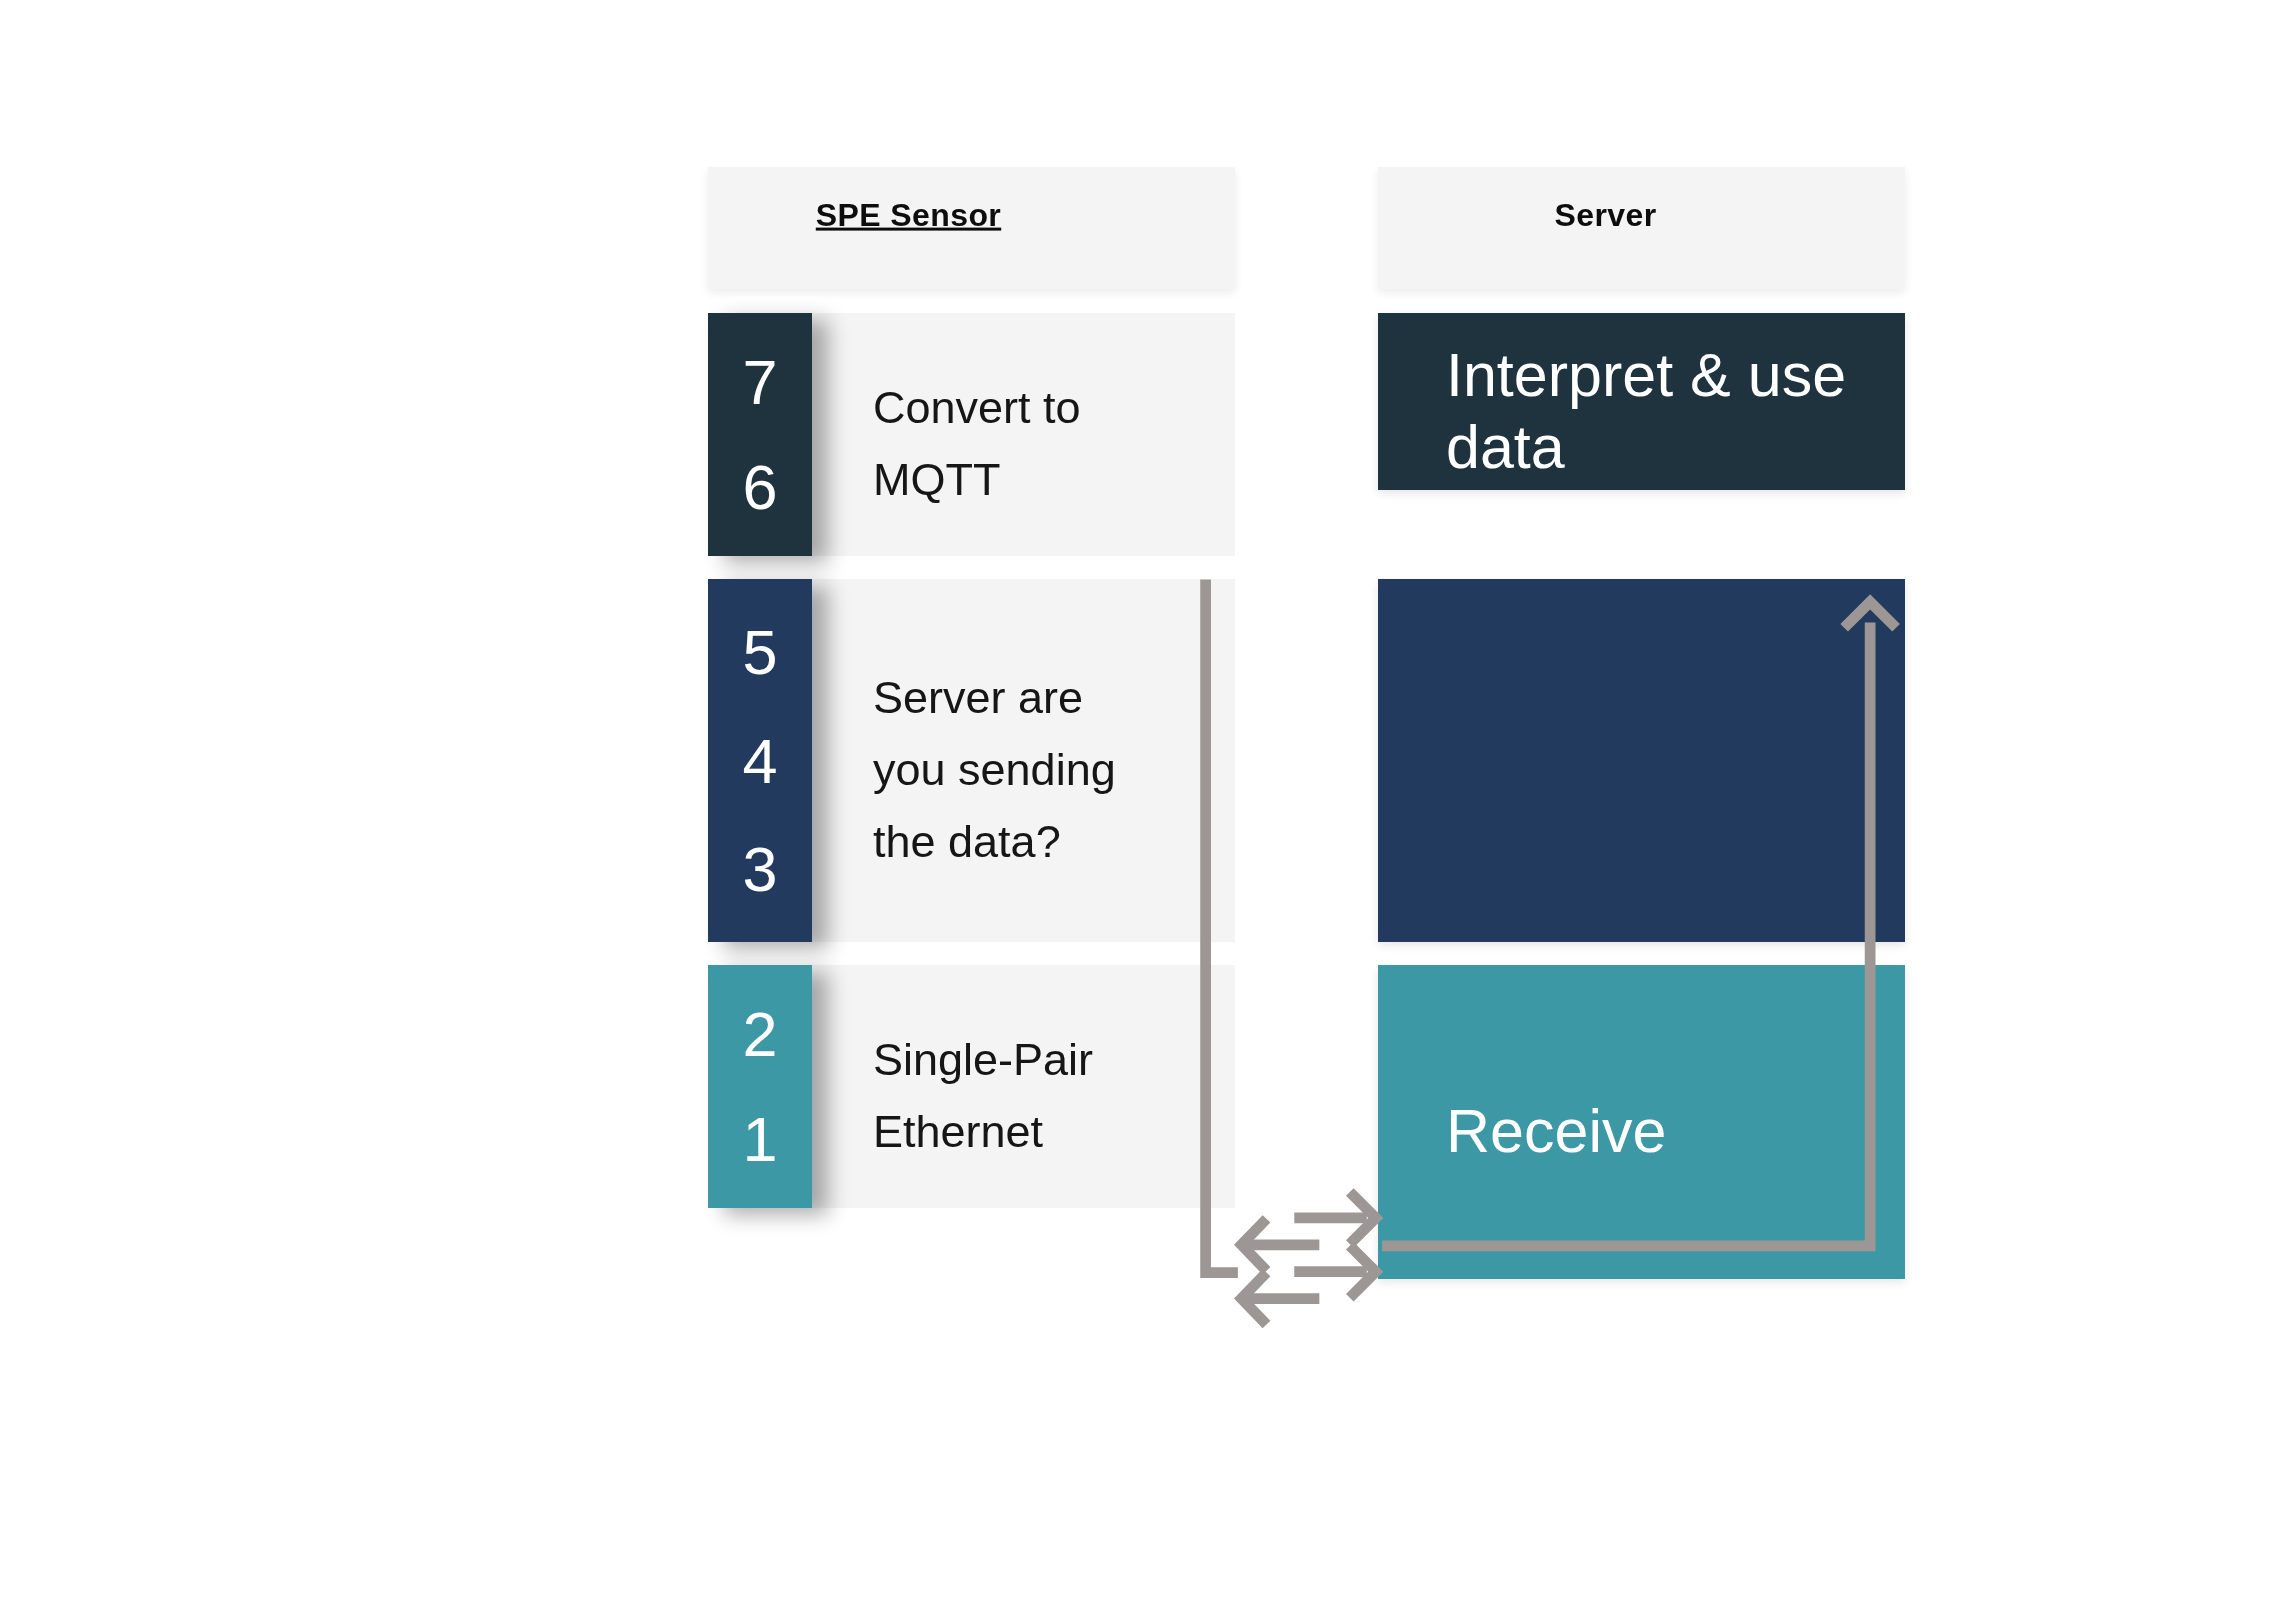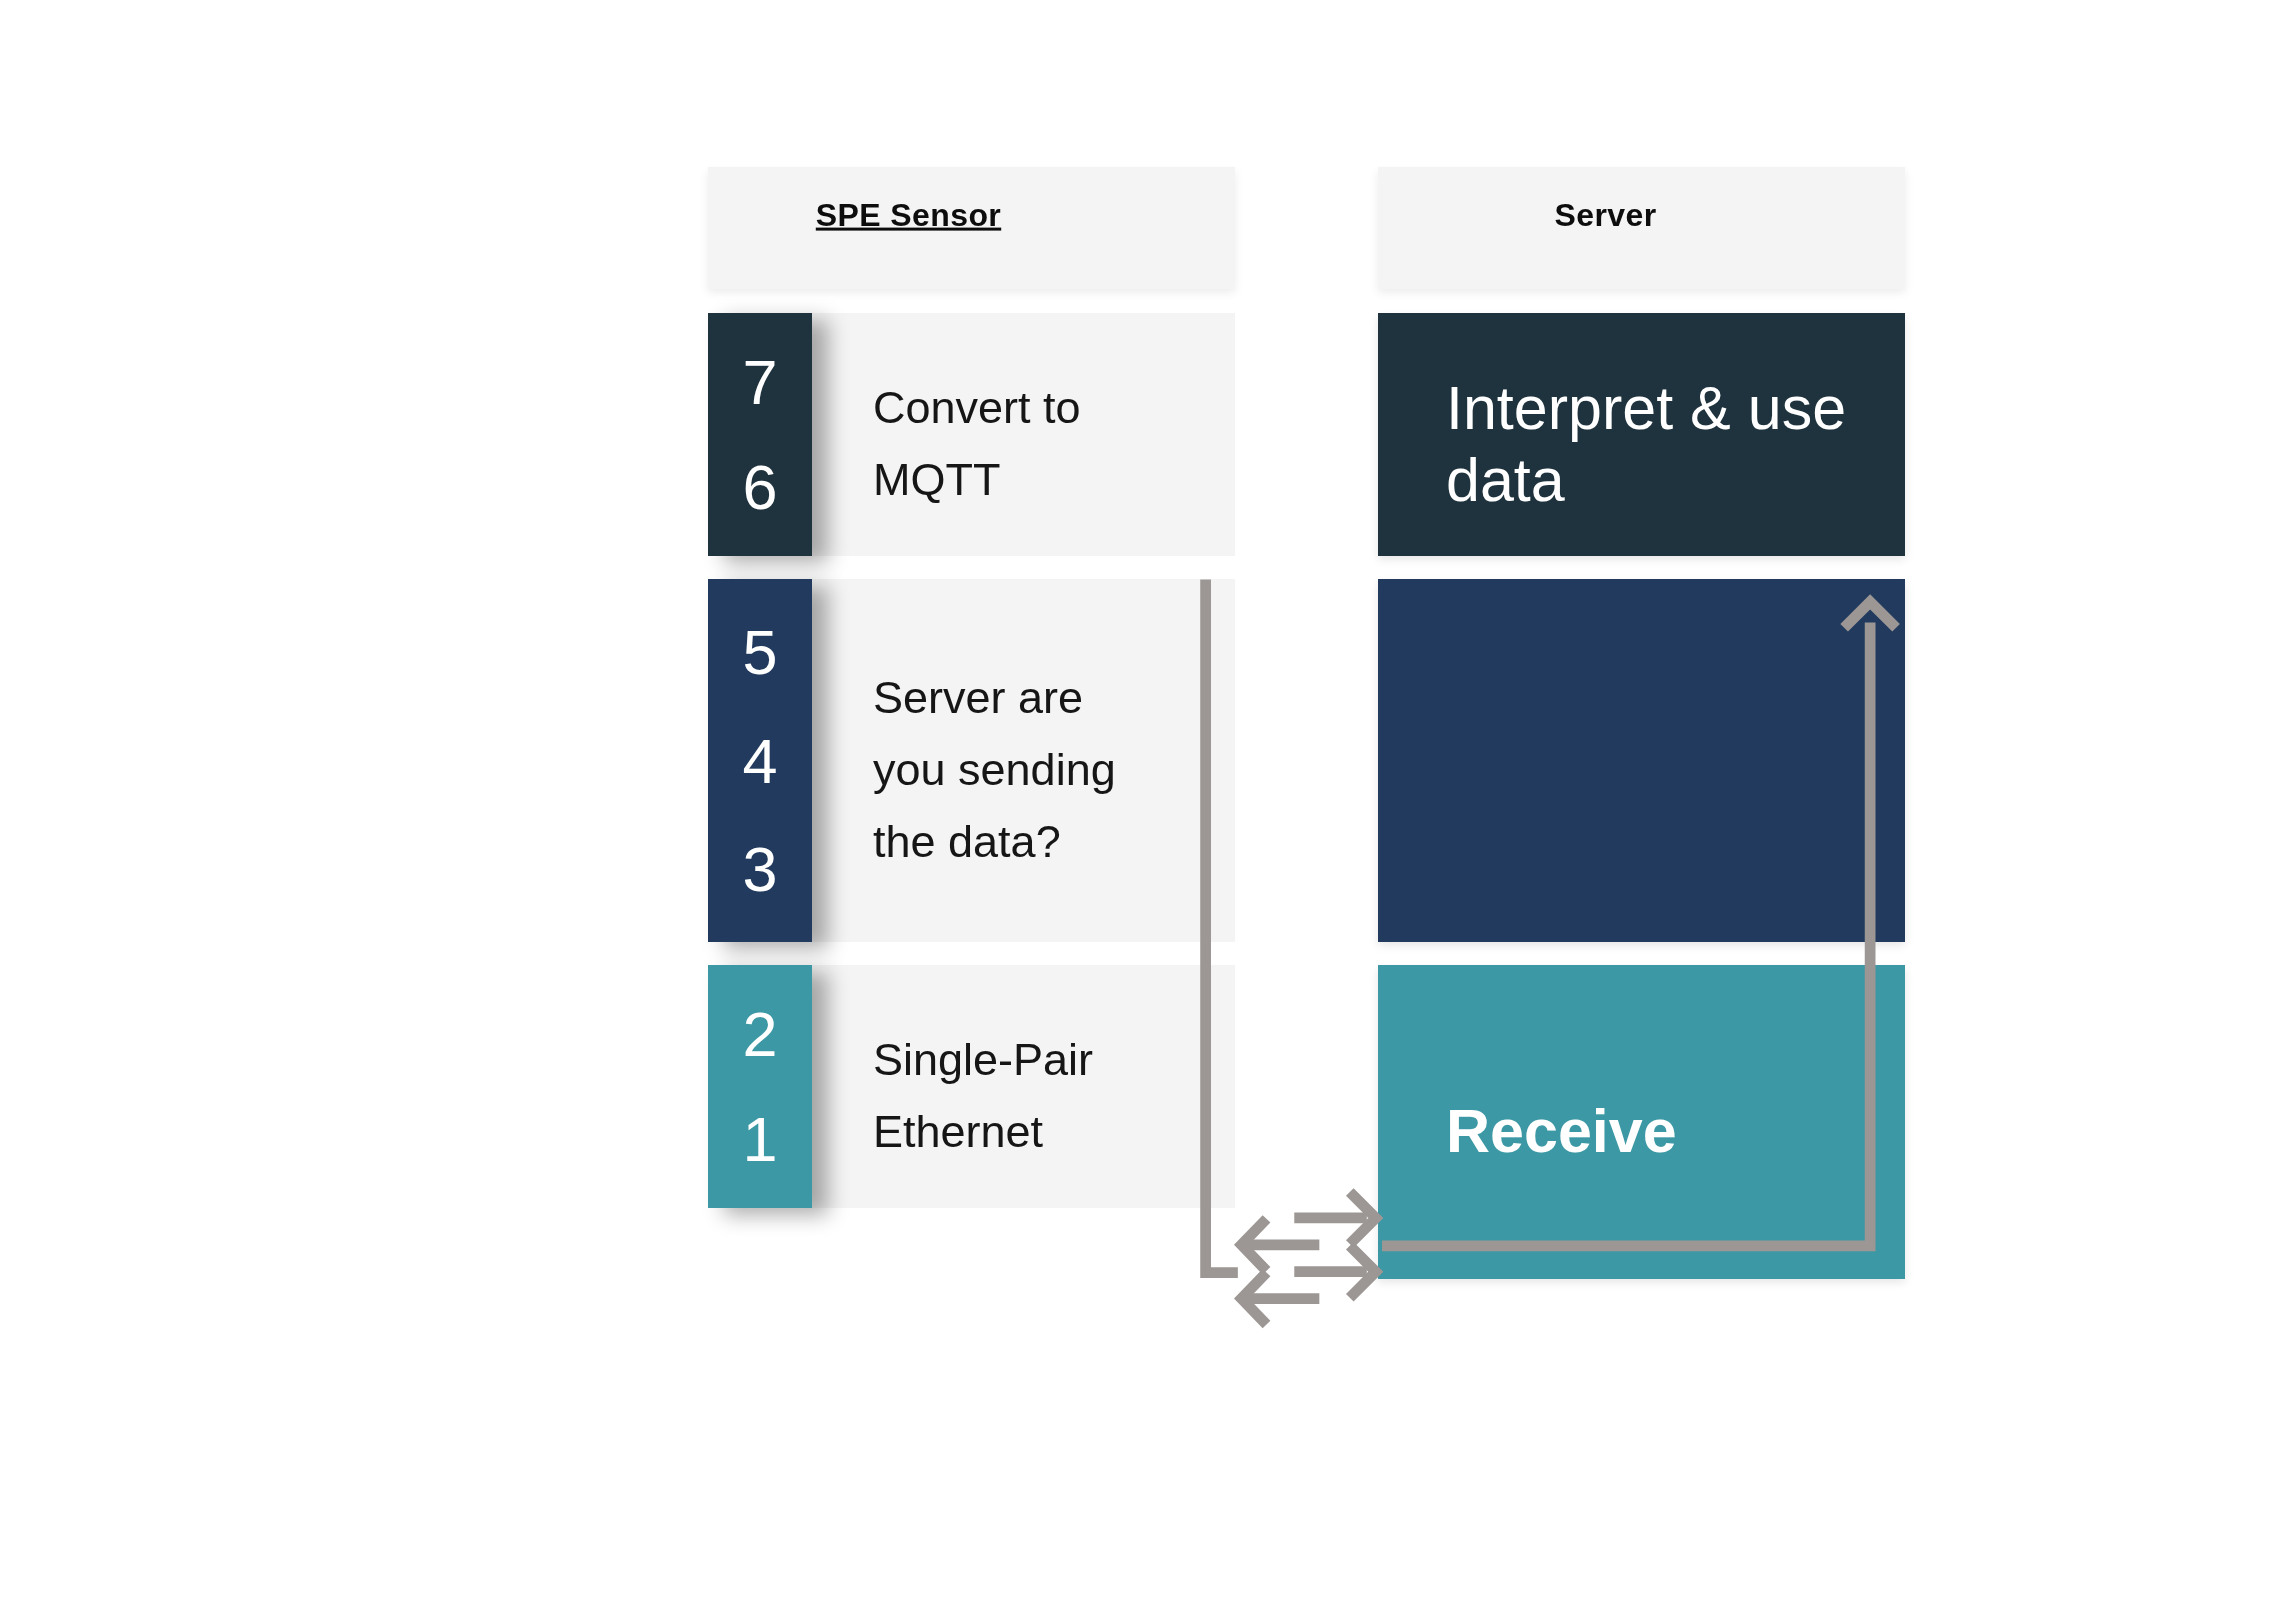--- a/index.html
+++ b/index.html
@@ -50,23 +50,23 @@
   }
 
   .srv-box{
     position:absolute;left:1378px;width:527px;box-sizing:border-box;
     display:flex;align-items:center;
     padding-left:68px;padding-top:18px;
     color:#ffffff;font-size:61px;line-height:72px;
     white-space:pre-line;
     box-shadow:0 3.6px 9px rgba(0,0,0,0.10);
   }
-  .srv-1{top:313px;height:243px;}
+  .srv-1{top:313px;height:177px;}
   .srv-2{top:579px;height:363px;}
-  .srv-3{top:965px;height:314px;font-weight:bold;}
+  .srv-3{top:965px;height:314px;}
 
   svg.arrows{
     position:absolute;left:0;top:0;z-index:5;
     pointer-events:none;
   }
   svg.arrows path{
     fill:none;stroke:#9c9794;stroke-width:12;
     stroke-linecap:butt;stroke-linejoin:miter;
   }
 </style>

